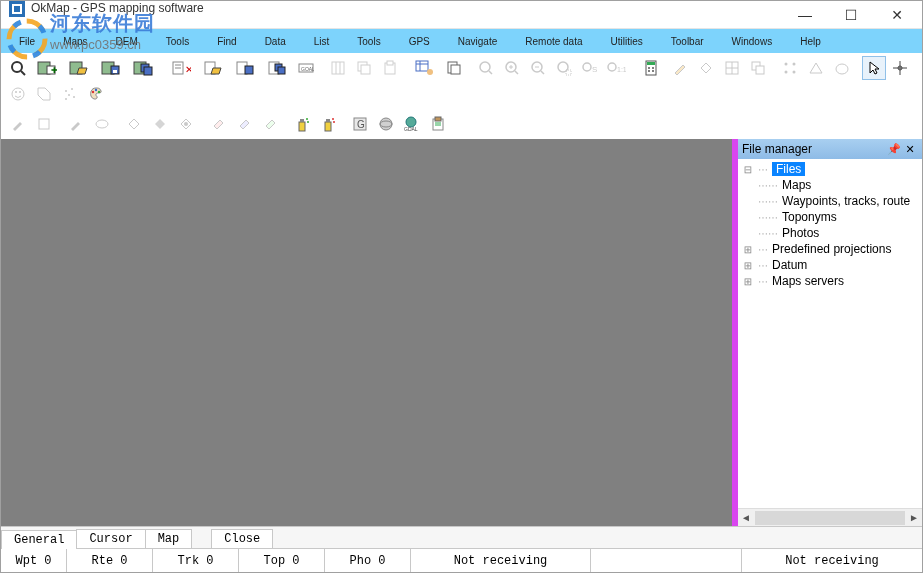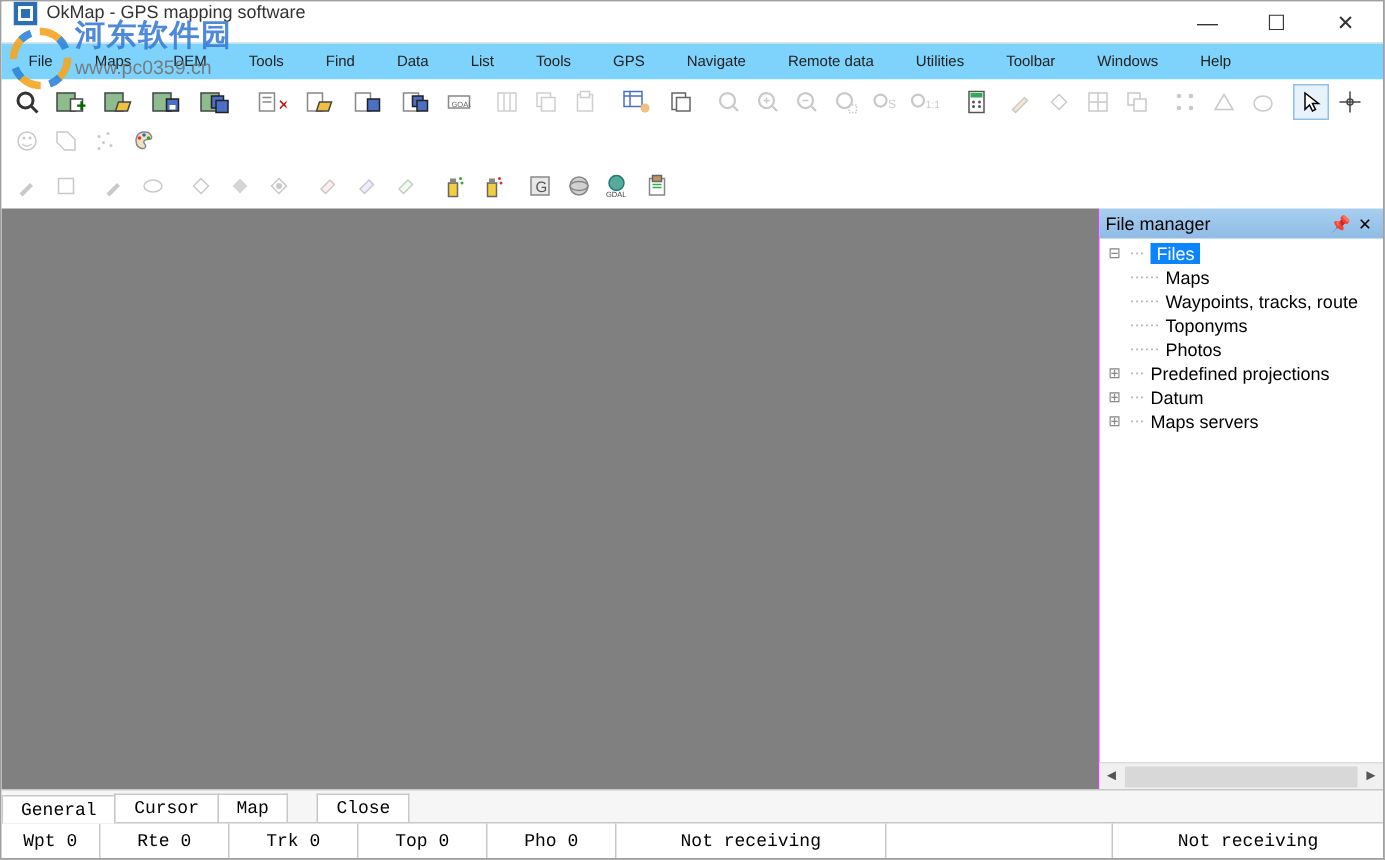--- a/index.html
+++ b/index.html
@@ -11,21 +11,21 @@
 .winbtn { width: 46px; height: 28px; display: flex; align-items: center; justify-content: center; font-size: 14px; color: #333; }
 .menubar { height: 24px; display: flex; align-items: center; padding: 0 4px; background: #7dd3fc; font-size: 10px; }
 .menubar .mi { padding: 2px 14px; color: #222; cursor: default; }
 .toolbar { display: flex; align-items: center; padding: 2px 4px; background: #fff; flex-wrap: wrap; }
 .tbtn { width: 24px; height: 24px; margin: 1px; display: flex; align-items: center; justify-content: center; position: relative; }
 .tbtn.sel { border: 1px solid #90c0e8; background: #e8f2fb; }
 .tbtn.wide { width: 30px; }
 .tsep { width: 6px; }
 .workspace { flex: 1; display: flex; min-height: 0; }
 .canvas { flex: 1; background: #808080; }
-.sidepanel { width: 190px; display: flex; flex-direction: column; background: #fff; border-left: 1px solid #d946ef; }
+.sidepanel { width: 190px; display: flex; flex-direction: column; background: #fff; border-left: 6px solid #d946ef; }
 .panel-title { height: 20px; background: linear-gradient(#a8cff0,#8ebbe6); display: flex; align-items: center; font-size: 12px; padding: 0 4px; color: #000; }
 .panel-title .gap { flex:1; }
 .panel-title .pbtn { width: 16px; text-align: center; font-size: 11px; }
 .tree { flex: 1; font-family: "Courier New", monospace; font-size: 12px; padding: 2px 0; overflow: hidden; }
 .tnode { display: flex; align-items: center; height: 16px; white-space: nowrap; }
 .tglyph { width: 20px; text-align: center; color: #888; font-size: 10px; }
 .tdots { color: #aaa; font-size: 10px; letter-spacing: 0; margin-right: 4px;}
 .tnode .lbl { color: #000; }
 .tnode .lbl.sel { background: #0a84ff; color: #fff; padding: 0 4px;}
 .hscroll { height: 18px; background: #f0f0f0; display: flex; align-items: center; border-top:1px solid #ddd; }

